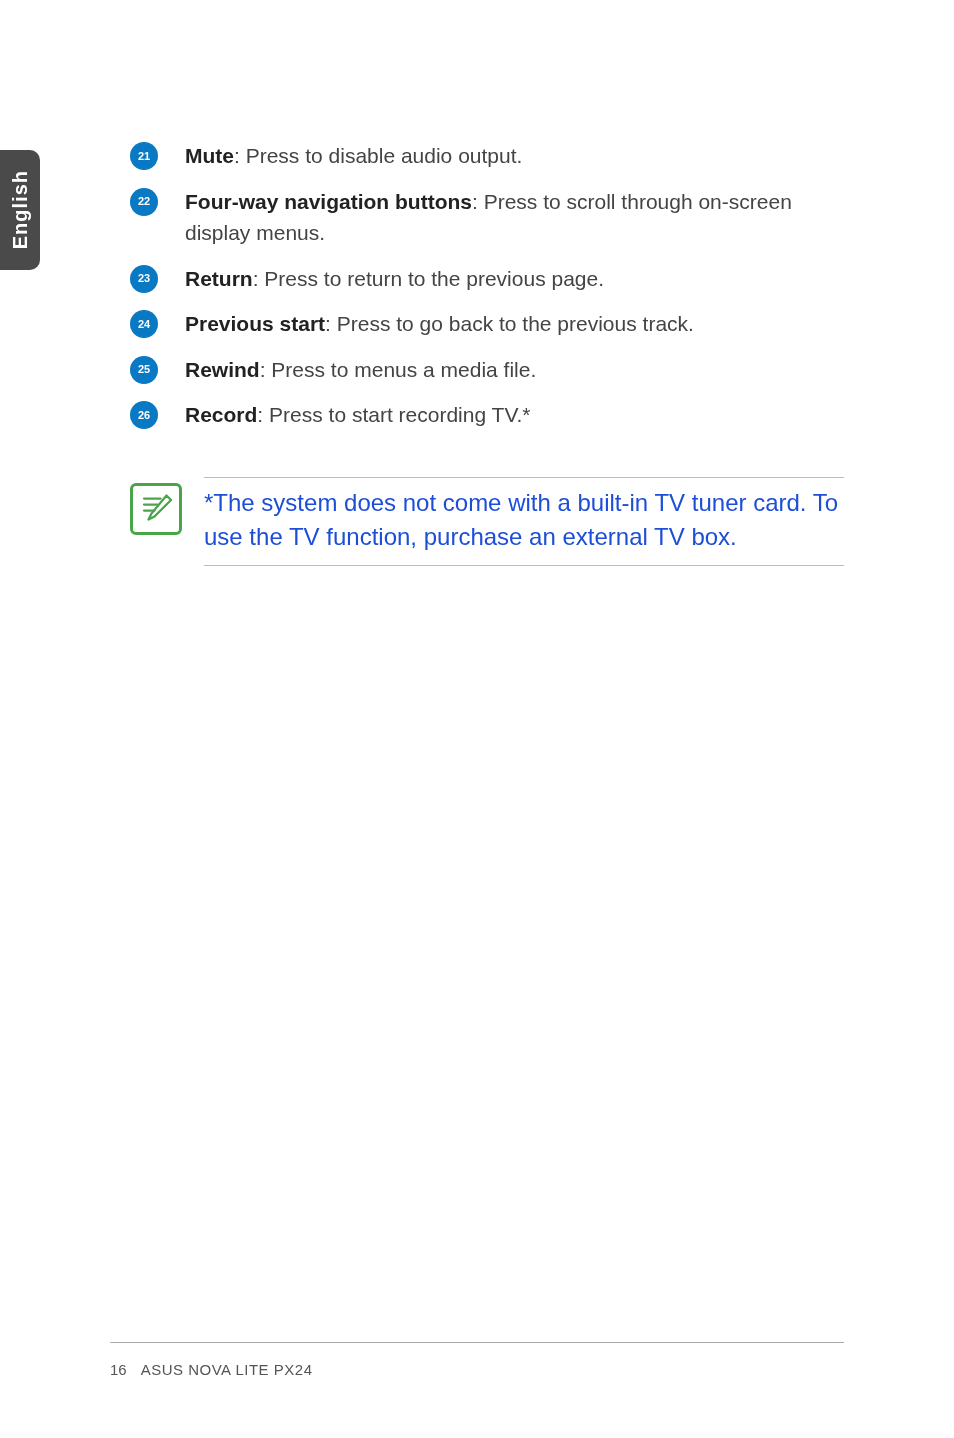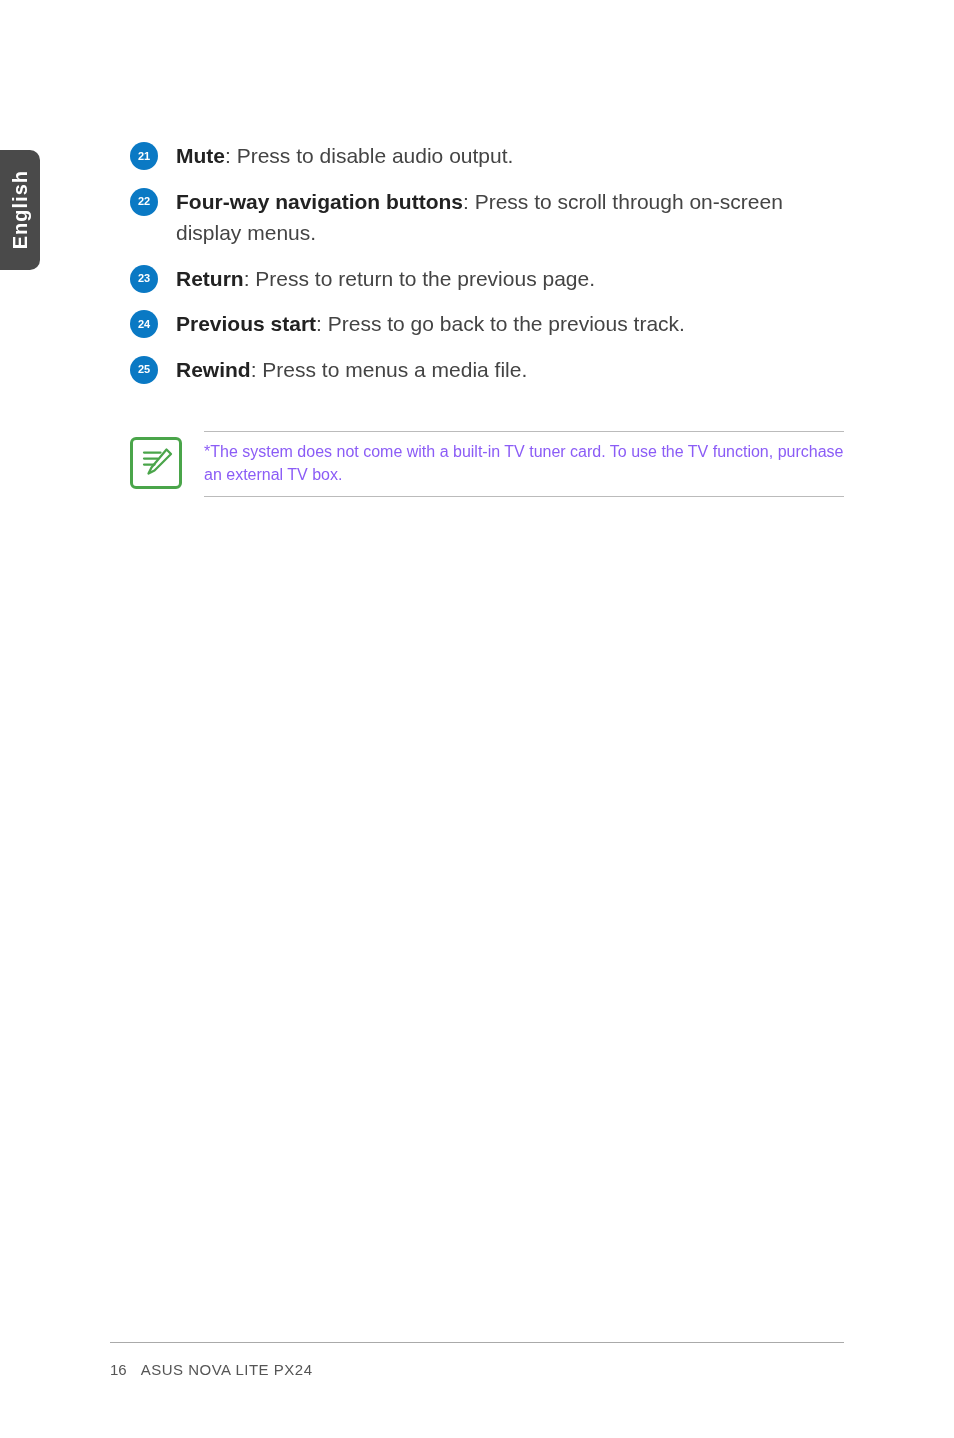--- a/index.html
+++ b/index.html
@@ -47,21 +47,21 @@
     background: #0a79c4;
     color: #fff;
     font-weight: bold;
     font-size: 11px;
     display: flex;
     align-items: center;
     justify-content: center;
     margin-right: 18px;
     margin-top: 2px;
   }
-  .item .text { flex: 1 1 auto; }
+  .item .text { flex: 1 1 auto; margin-left: 9px; }
   .item .text b { font-weight: bold; color: #222; }
 
   .note-row {
     display: flex;
     align-items: flex-start;
     margin-top: 46px;
     gap: 22px;
   }
   .note-icon {
     flex: 0 0 auto;
@@ -70,23 +70,23 @@
     border: 3px solid #4aa54a;
     border-radius: 6px;
     display: flex;
     align-items: center;
     justify-content: center;
     margin-top: 6px;
   }
   .note-icon svg { width: 36px; height: 36px; }
   .note-text {
     flex: 1 1 auto;
-    font-size: 16px;
+    font-size: 24px;
     line-height: 1.45;
-    color: #8b5cf6;
+    color: #1d4ed8;
     border-top: 1px solid #bbb;
     border-bottom: 1px solid #bbb;
     padding: 8px 0 10px 0;
   }
 
   .footer {
     position: absolute;
     left: 110px;
     right: 110px;
     bottom: 60px;
@@ -123,20 +123,24 @@
       <div class="text"><b>Return</b><span>: Press to return to the previous page.</span></div>
     </div>
     <div class="item">
       <div class="bullet">24</div>
       <div class="text"><b>Previous start</b><span>: Press to go back to the previous track.</span></div>
     </div>
     <div class="item">
       <div class="bullet">25</div>
       <div class="text"><b>Rewind</b><span>: Press to menus a media file.</span></div>
     </div>
+    <div class="item">
+      <div class="bullet">26</div>
+      <div class="text"><b>Record</b><span>: Press to start recording TV.*</span></div>
+    </div>
   </div>
 
   <div class="note-row">
     <div class="note-icon">
       <svg viewBox="0 0 48 48">
         <g fill="none" stroke="#4aa54a" stroke-width="3" stroke-linecap="round" stroke-linejoin="round">
           <line x1="8" y1="10" x2="30" y2="10"></line>
           <line x1="8" y1="18" x2="26" y2="18"></line>
           <line x1="8" y1="26" x2="22" y2="26"></line>
           <path d="M38 6 L44 12 L22 34 L14 38 L18 30 Z"></path>

